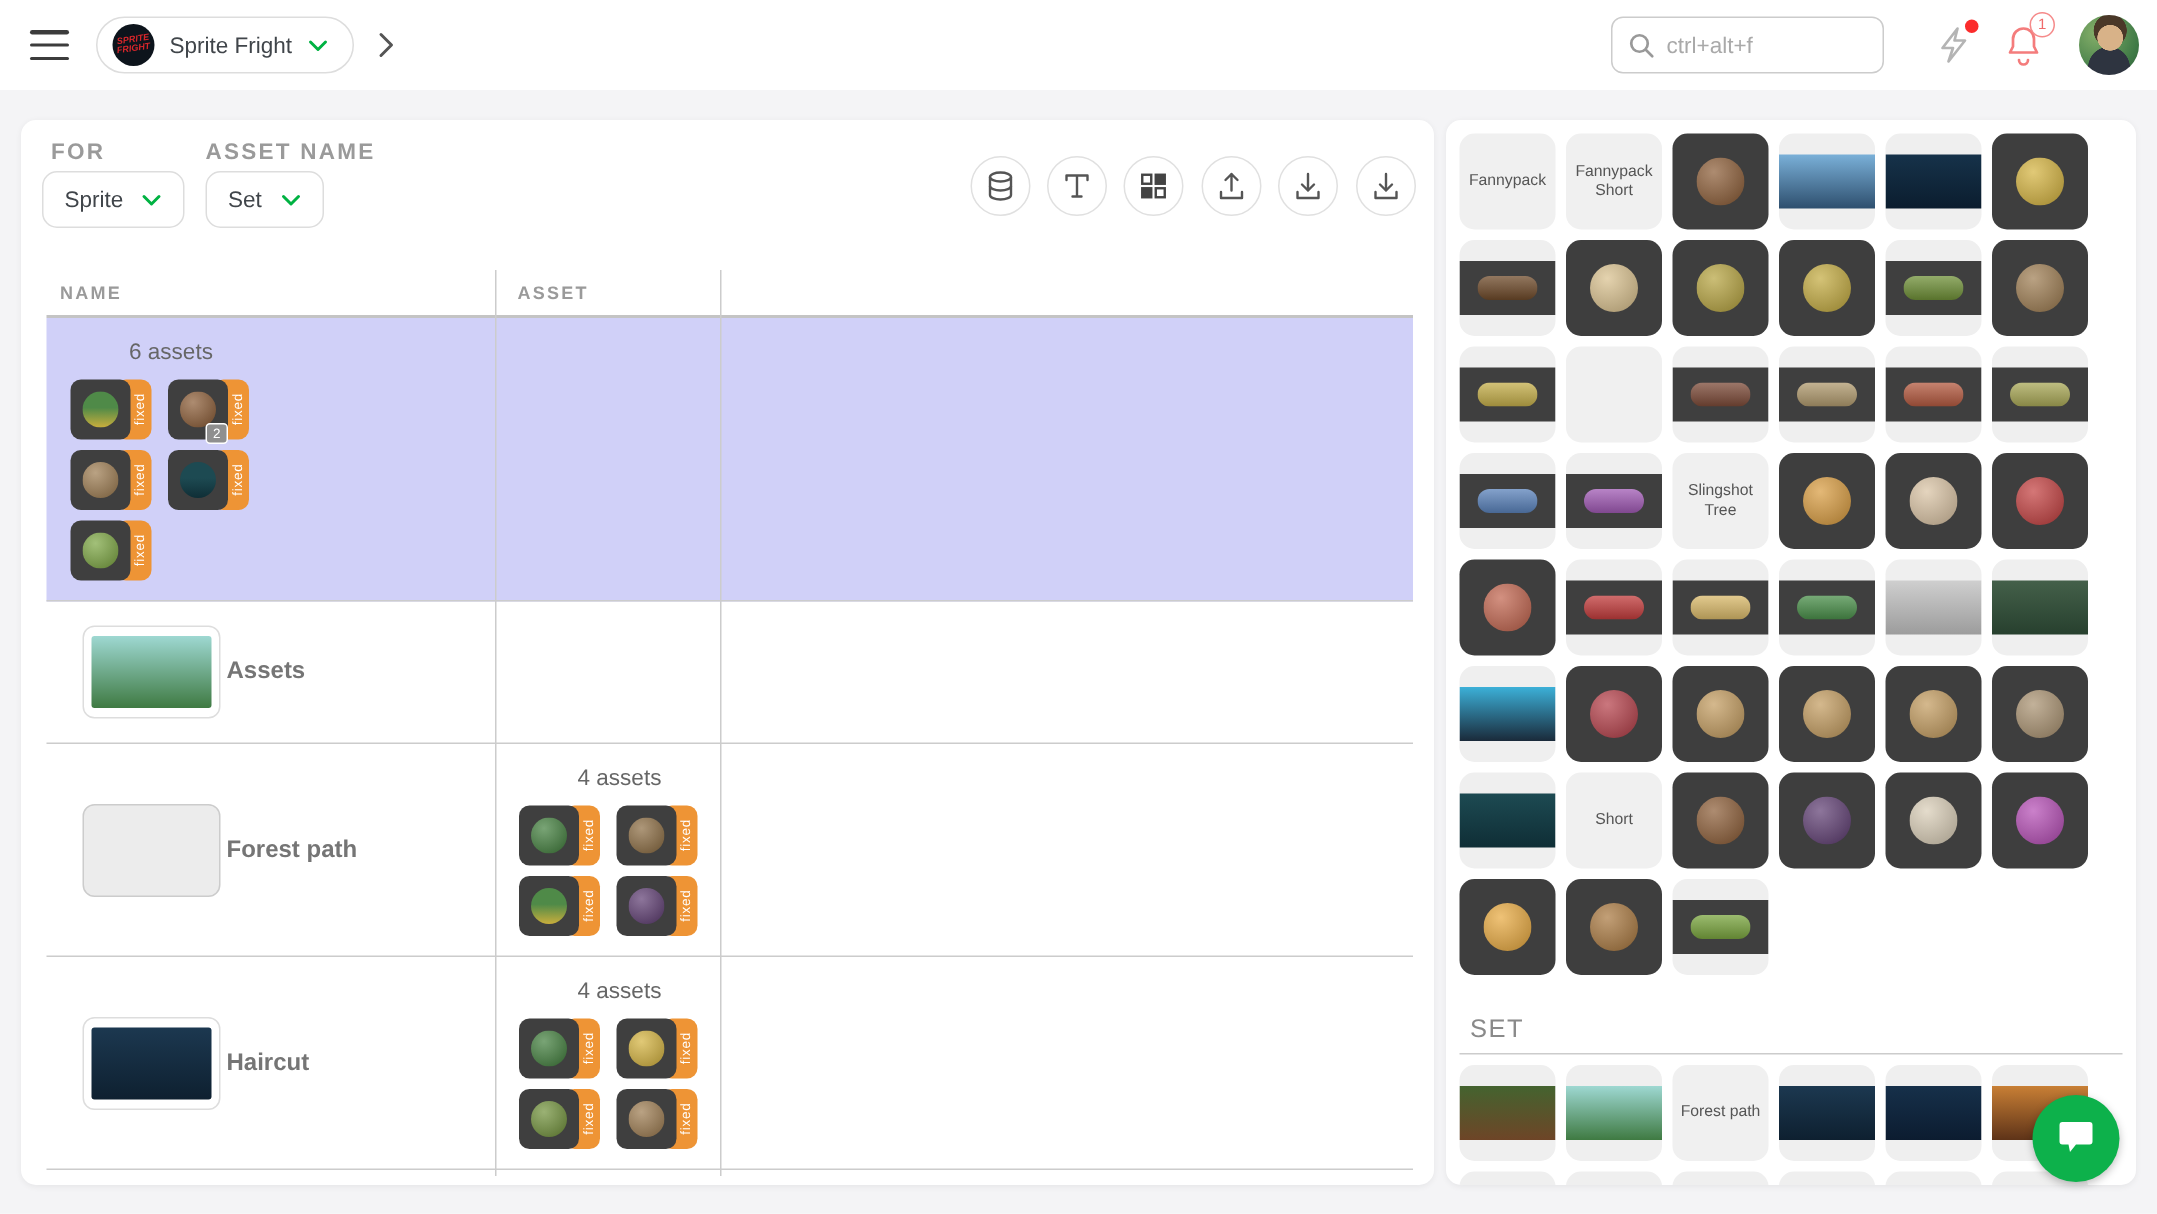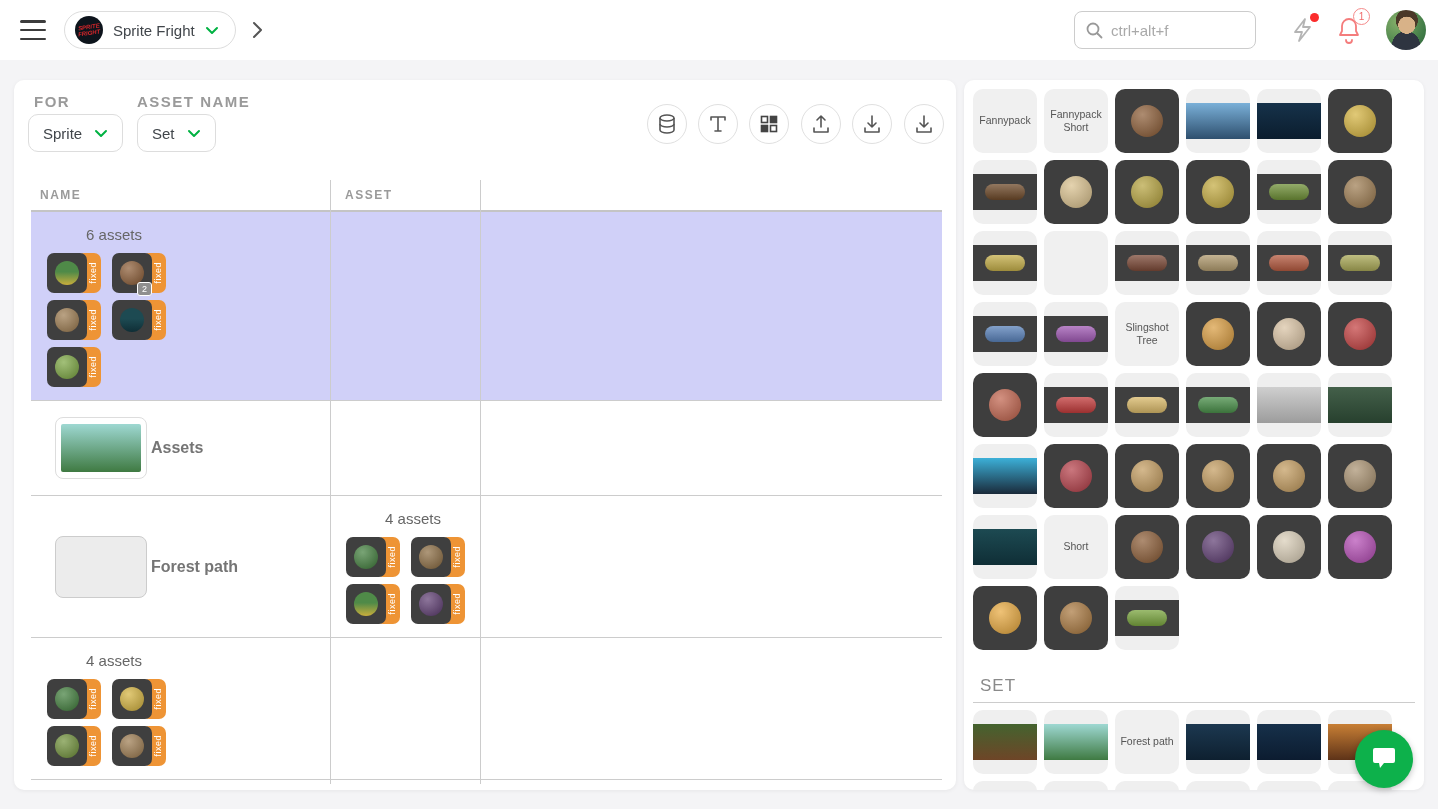--- a/index.html
+++ b/index.html
@@ -309,20 +309,26 @@
                 </div>
                 <div class="pimg">
                   <div class="blob" style="background-color: rgb(92, 58, 112);"></div>
                 </div>
               </div>
             </div>
           </div>
           <div class="tcell rest-cell"></div>
         </div>
         <div class="trow" style="height: 142px;">
+          <div class="tcell name-cell">
+            <div class="nthumb">
+              <div class="nimg" style="background: linear-gradient(rgb(28, 56, 80), rgb(14, 32, 48));"></div>
+            </div>
+            <span class="rowname">Haircut</span>
+          </div>
           <div class="tcell props-cell">
             <div class="pcount">4 assets</div>
             <div class="pgrid">
               <div class="pthumb">
                 <div class="ptab">
                   <span class="ptag">fixed</span>
                 </div>
                 <div class="pimg">
                   <div class="blob" style="background-color: rgb(63, 125, 58);"></div>
                 </div>

